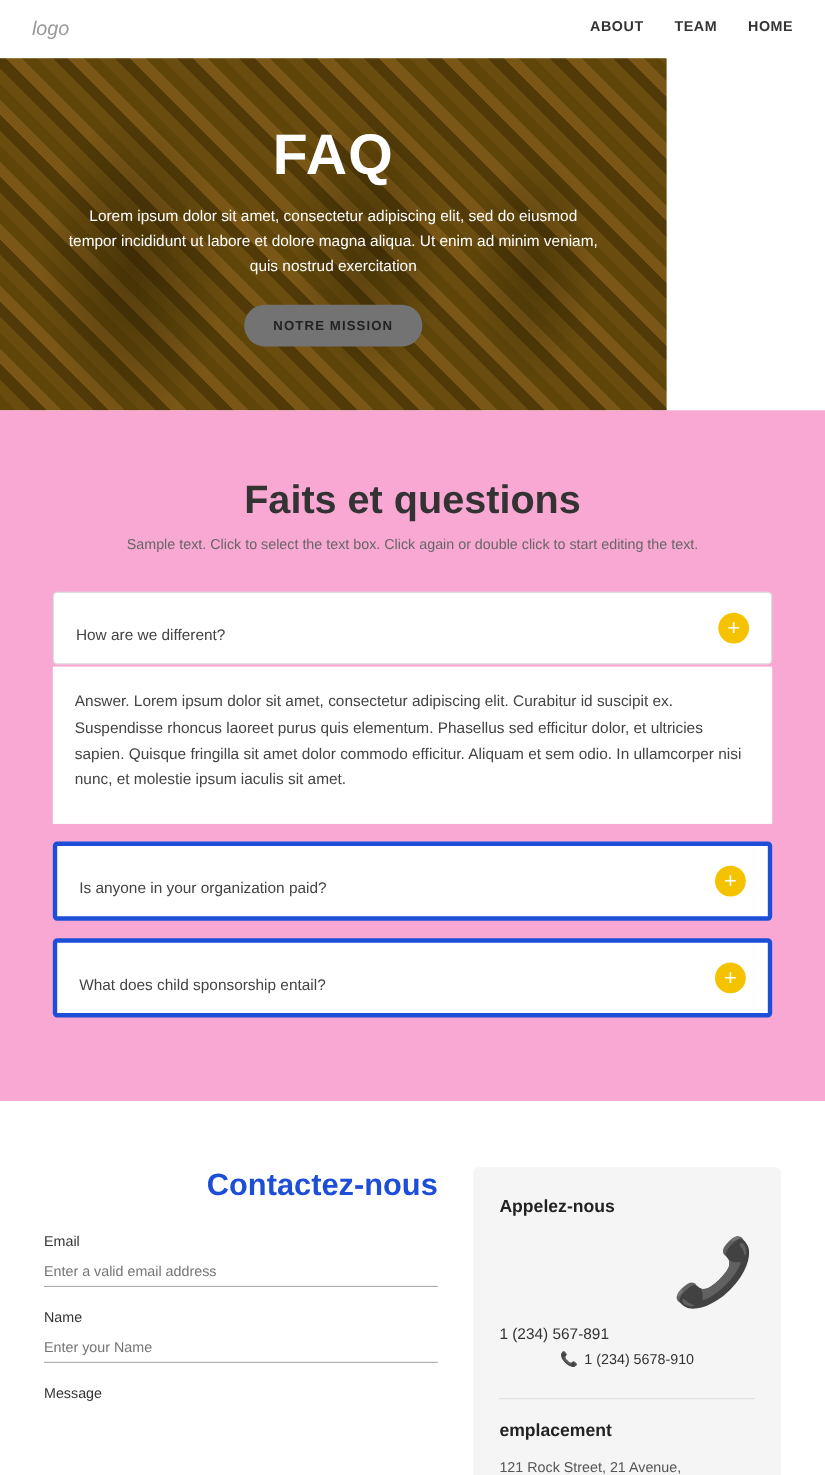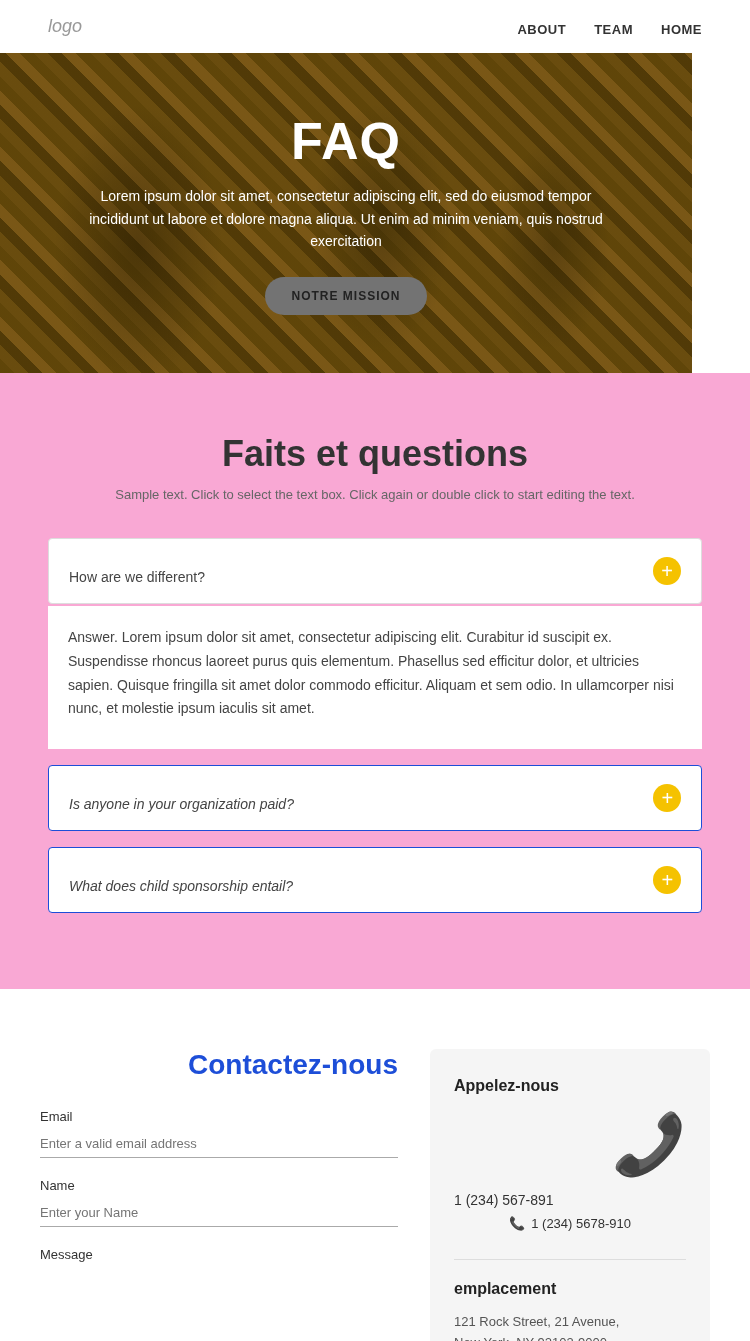--- a/index.html
+++ b/index.html
@@ -2,22 +2,22 @@
 <html><head>
   <meta charset="utf-8">
   <style>
     * { box-sizing: border-box; margin: 0; padding: 0; }
     body { font-family: 'Helvetica Neue', Arial, sans-serif; color: #333; background: #fff; width: 750px; }
 
     
     nav {
       display: flex;
       justify-content: space-between;
-      align-items: flex-end;
-      padding: 16px 48px;
+      align-items: flex-start;
+      padding: 16px 29px;
       background: #fff;
     }
     .nav-logo {
       font-size: 18px;
       color: #999;
       font-style: italic;
     }
     .nav-links {
       display: flex;
       gap: 28px;
@@ -26,21 +26,21 @@
       text-decoration: none;
       color: #333;
       font-size: 13px;
       font-weight: 600;
       letter-spacing: 0.5px;
     }
 
     
     .hero {
       position: relative;
-      width: 692px;
+      width: 606px;
       height: 320px;
       overflow: hidden;
       display: flex;
       flex-direction: column;
       align-items: center;
       justify-content: center;
       text-align: center;
     }
     .hero-bg {
       position: absolute;
@@ -169,24 +169,23 @@
       background: #fff;
       padding: 20px 20px 28px;
       font-size: 14px;
       line-height: 1.7;
       color: #444;
       margin-top: 2px;
     }
     .faq-spacer { height: 16px; }
     .faq-item-closed {
       background: #fff;
-      border: 1px solid #1d4ed8;
+      border: 4px solid #1d4ed8;
       border-radius: 4px;
       margin-bottom: 16px;
-      font-style: italic;
     }
 
     
     .contact-section {
       background: #fff;
       padding: 60px 40px;
       display: flex;
       gap: 32px;
       align-items: flex-start;
     }

